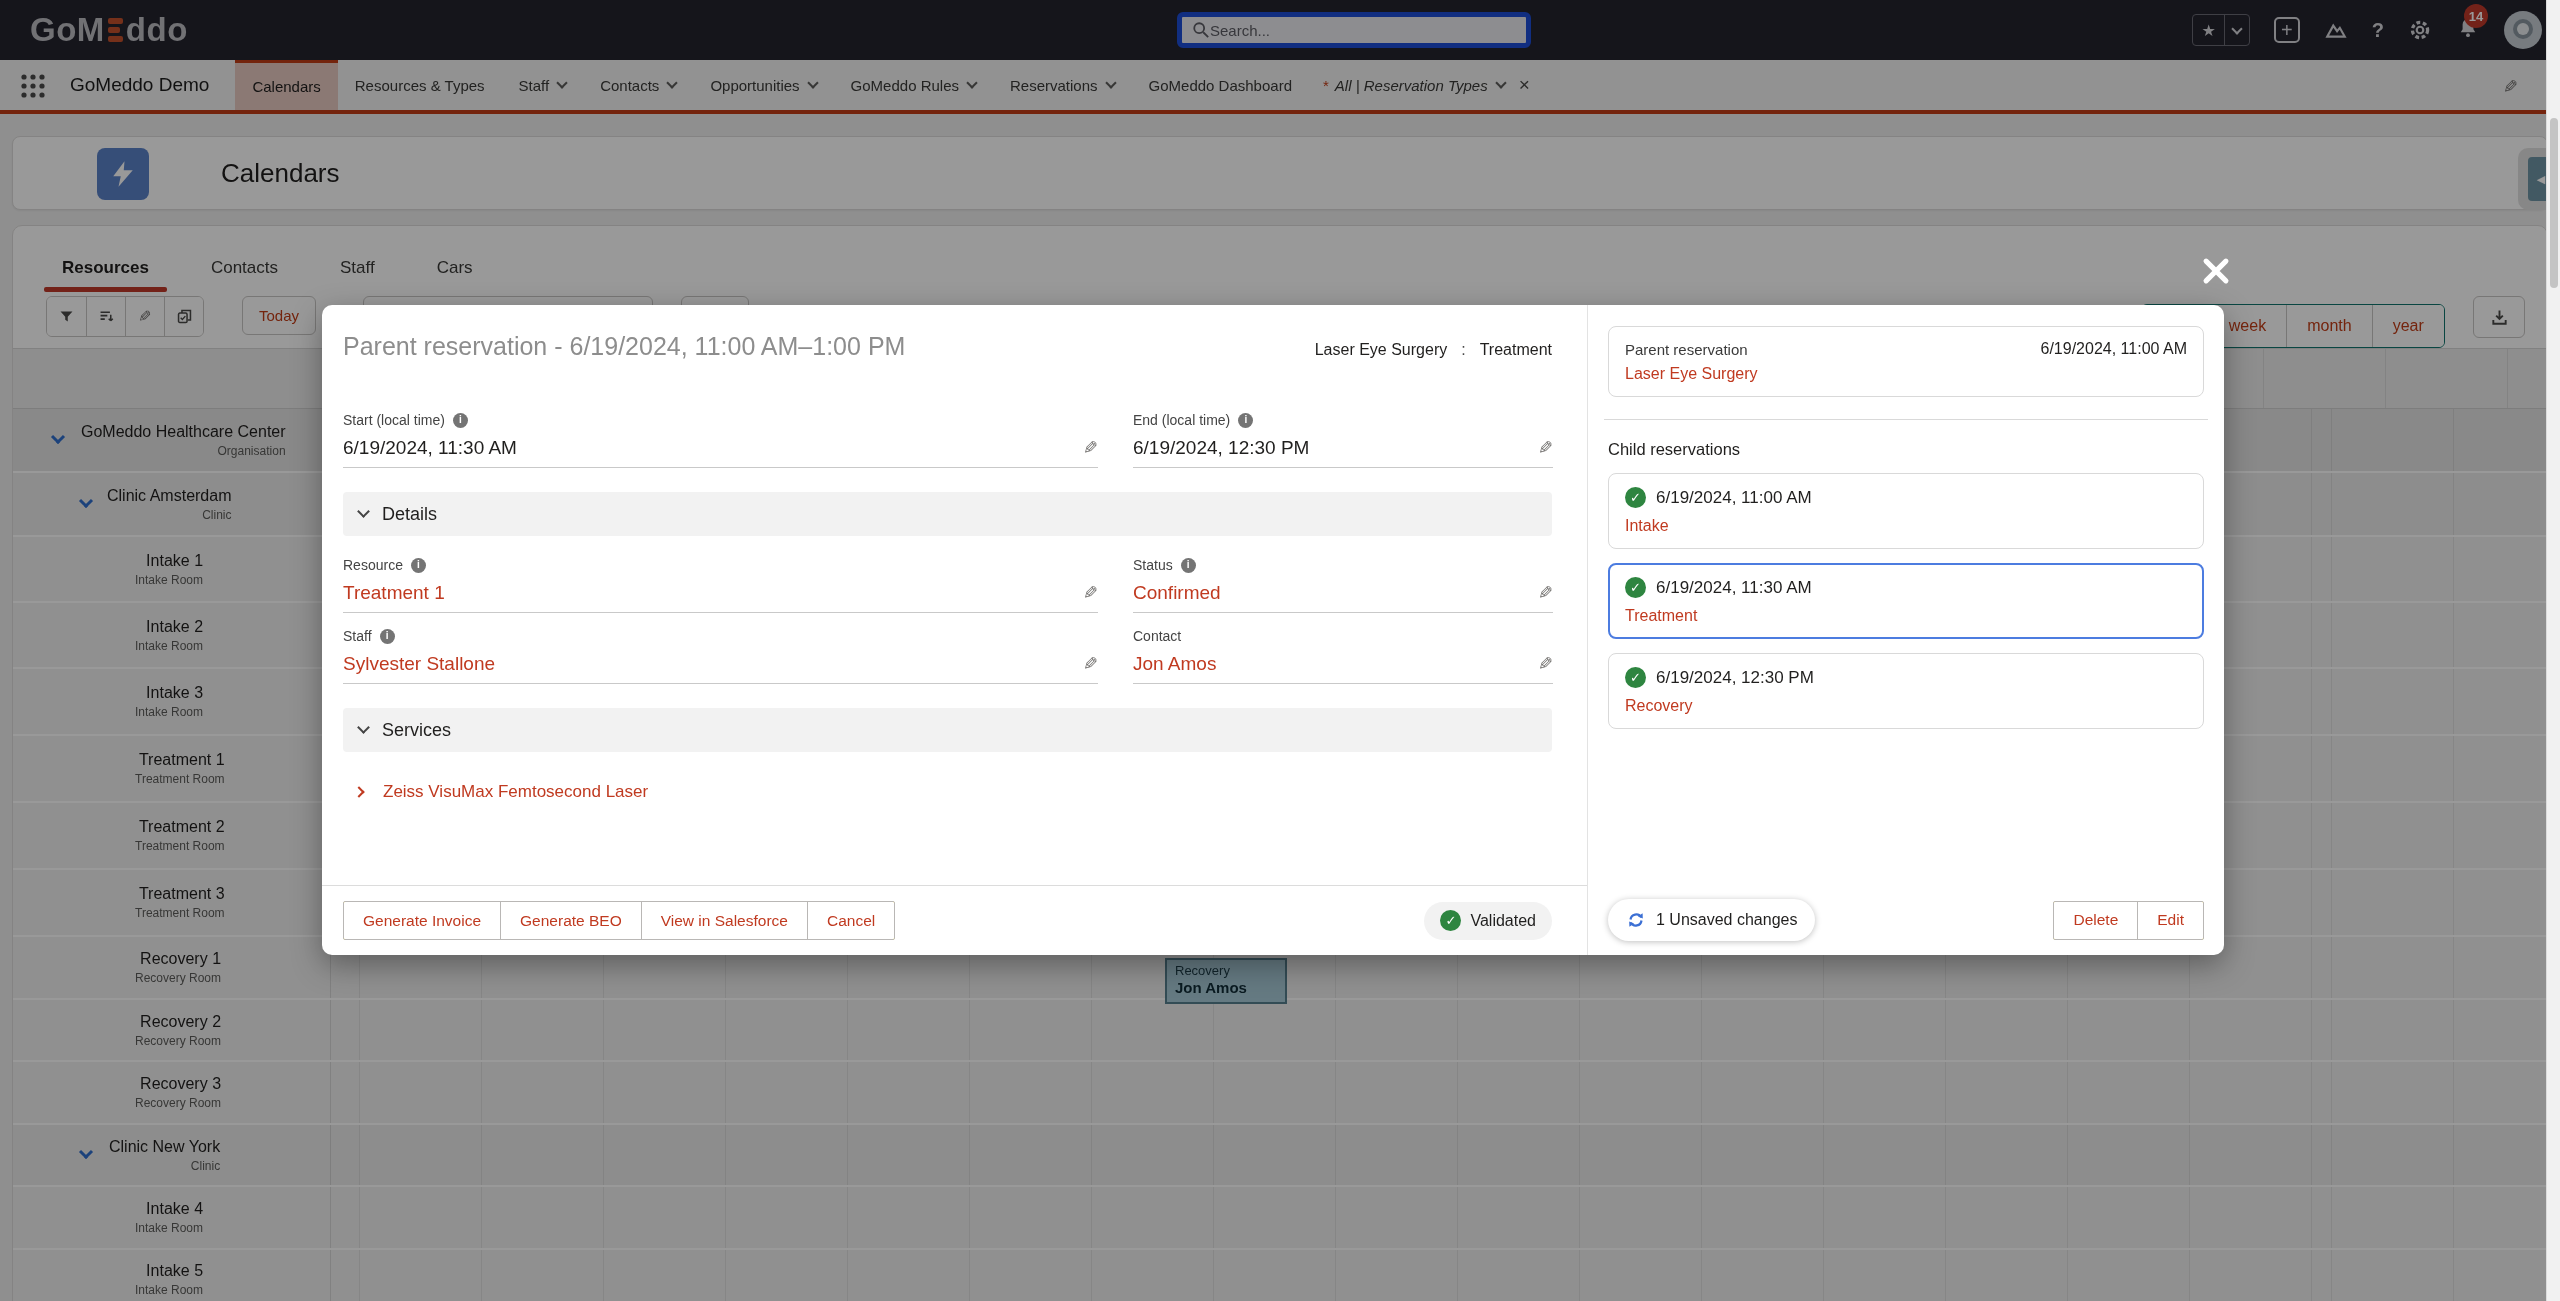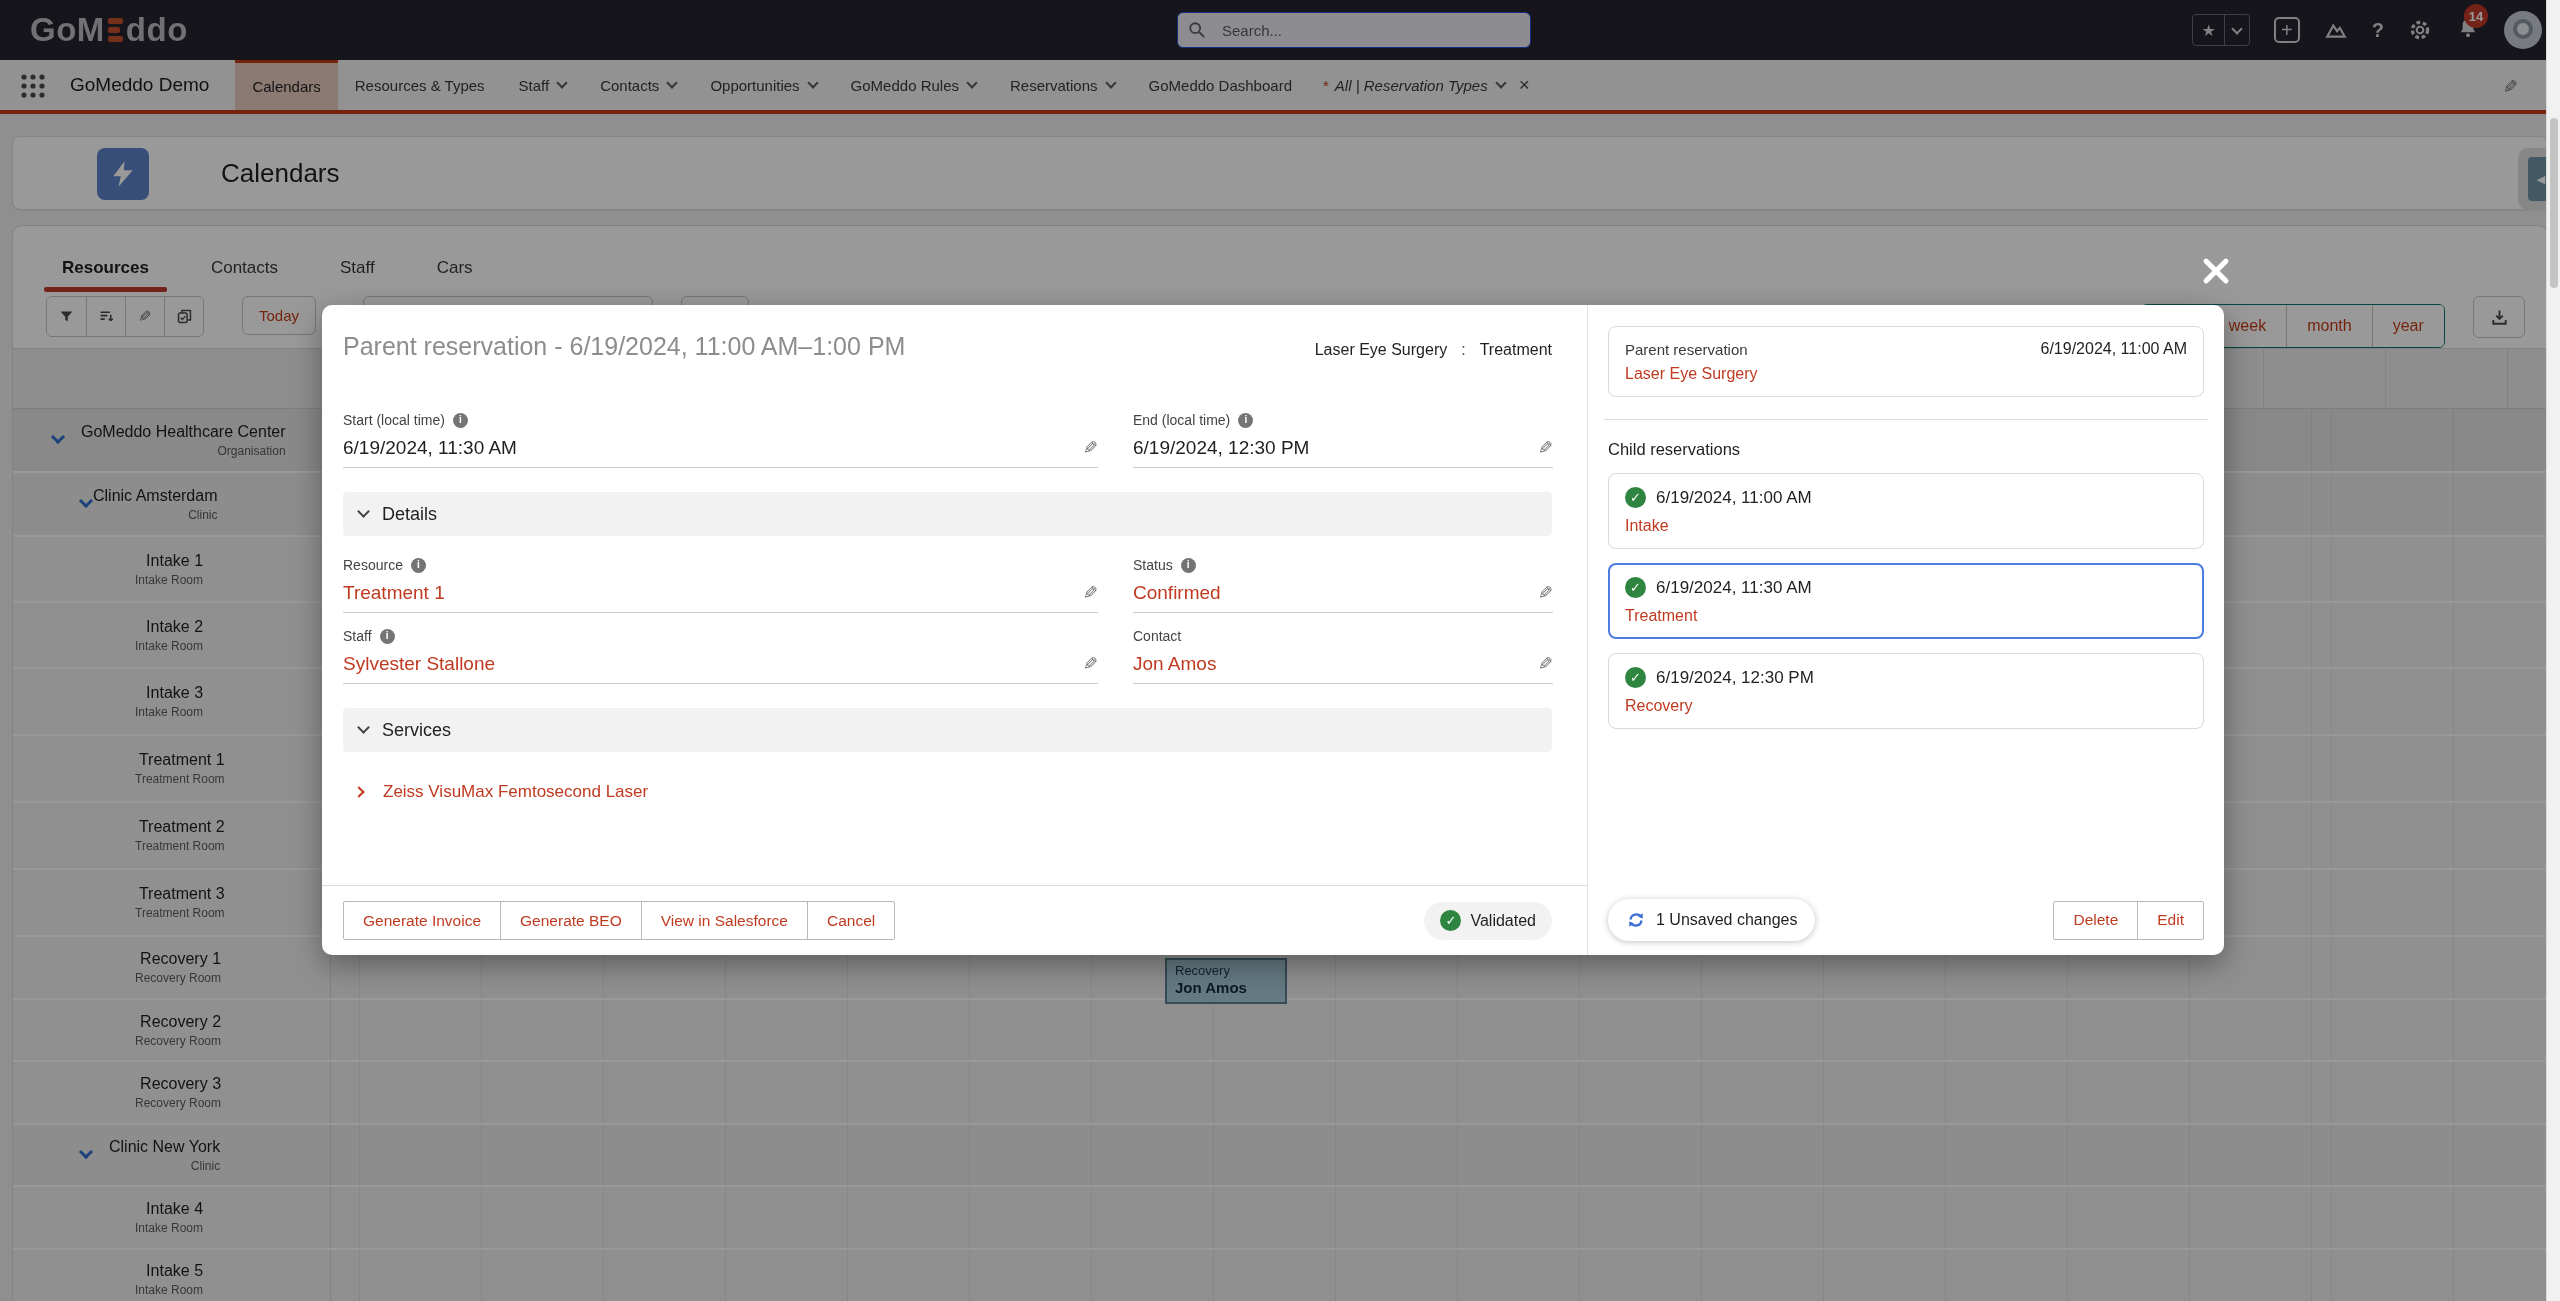--- a/index.html
+++ b/index.html
@@ -5,21 +5,21 @@
   * { margin:0; padding:0; box-sizing:border-box; }
   html,body { width:2560px; height:1301px; overflow:hidden; }
   body { font-family:"Liberation Sans", sans-serif; background:#efefef; position:relative; }
 
   
   .topbar { position:absolute; left:0; top:0; width:2560px; height:60px; background:#23232e; z-index:1; }
   .logo { position:absolute; left:30px; top:11px; font-size:33px; font-weight:bold; color:#bcbcc2; letter-spacing:0.5px; display:flex; align-items:center; }
   .logo-e { display:inline-flex; flex-direction:column; gap:3px; margin:0 3px; }
   .logo-e span { display:block; width:15px; height:6px; background:#c4502c; border-radius:2px; }
   .logo-e span:nth-child(2){ width:12px; }
-  .search-box { position:absolute; left:1177px; top:12px; width:354px; height:36px; background:#ececf0; border:1px solid #1d4ed8; border-radius:6px; display:flex; align-items:center; padding:0 10px; gap:16px; color:#5c5c64; font-size:15px; }
+  .search-box { position:absolute; left:1177px; top:12px; width:354px; height:36px; background:#ececf0; border:5px solid #1d4ed8; border-radius:6px; display:flex; align-items:center; padding:0 10px; gap:0; color:#5c5c64; font-size:15px; }
   .top-icons { position:absolute; right:18px; top:0; height:60px; display:flex; align-items:center; gap:24px; color:#d5d5da; }
   .fav-combo { display:flex; border:1px solid #6a6a74; border-radius:4px; height:32px; align-items:center; }
   .fav-combo .seg { padding:0 8px; display:flex; align-items:center; height:100%; }
   .fav-combo .seg + .seg { border-left:1px solid #6a6a74; }
   .tb-ico { font-size:20px; line-height:1; cursor:pointer; }
   .bell-wrap { position:relative; }
   .badge { position:absolute; top:-12px; left:8px; background:#c0392b; color:#fff; font-size:13px; font-weight:bold; border-radius:50%; width:24px; height:24px; display:flex; align-items:center; justify-content:center; }
   .avatar { width:38px; height:38px; border-radius:50%; background:#c6cdd4; position:relative; overflow:hidden; }
   .avatar::before { content:""; position:absolute; left:9px; top:8px; width:20px; height:20px; border-radius:50%; background:#8b97a1; }
   .avatar::after { content:""; position:absolute; left:13px; top:12px; width:12px; height:12px; border-radius:50%; background:#e8ecef; }
@@ -302,21 +302,21 @@
         <div class="side-text" style="margin-left:18px">
             <div class="nm">GoMeddo Healthcare Center</div>
             <div class="sb">Organisation</div>
           </div>
         </div>
       <div class="row-cal"></div>
     </div>
     <div class="cal-row lvl1" style="height:64px">
       <div class="row-side">
           <span class="tree-chev" style="margin-left:68px"></span>
-        <div class="side-text" style="margin-left:2px">
+        <div class="side-text" style="margin-left:16px">
             <div class="nm">Clinic Amsterdam</div>
             <div class="sb">Clinic</div>
           </div>
         </div>
       <div class="row-cal"></div>
     </div>
     <div class="cal-row" style="height:66px">
       <div class="row-side">
           <div class="side-text" style="margin-left:122px">
             <div class="nm">Intake 1</div>

